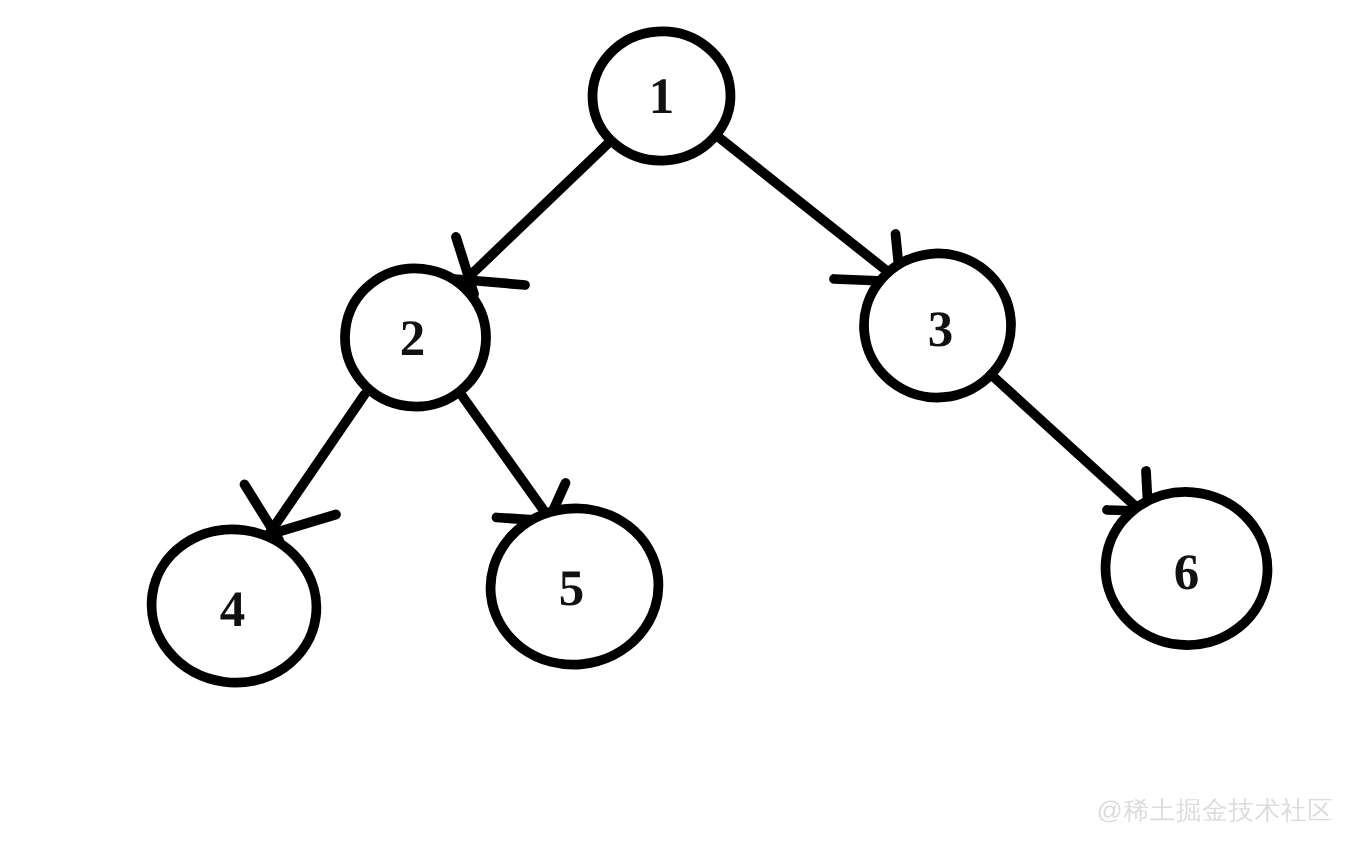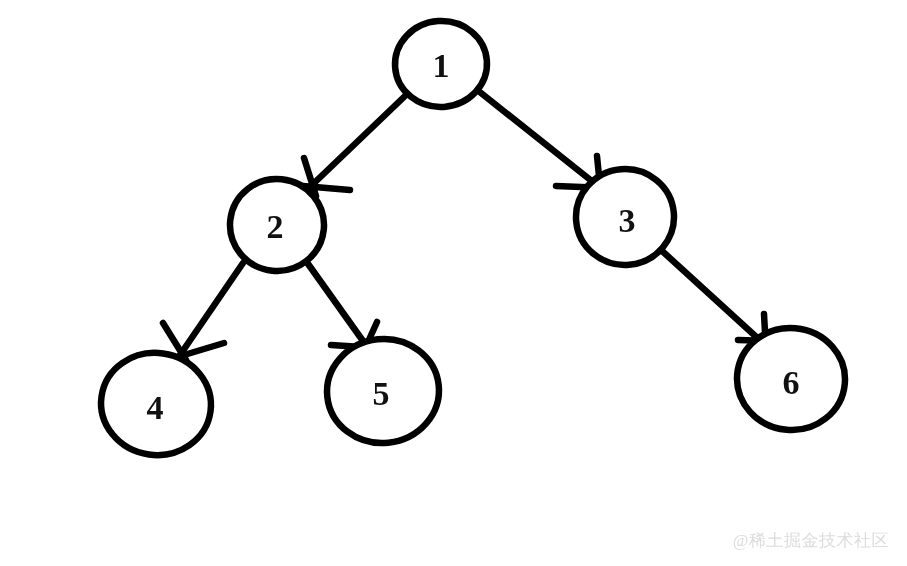--- a/index.html
+++ b/index.html
@@ -47,21 +47,21 @@
     stroke: #000000;
     stroke-width: 6.5;
     stroke-linecap: round;
     fill: none;
   }
   .watermark-text {
     position: absolute;
     right: 18px;
     bottom: 14px;
     color: #dcdcdc;
-    font-family: Liberation Serif, serif;
+    font-family: Liberation Sans, sans-serif;
     font-size: 17px;
     letter-spacing: 0.5px;
     white-space: nowrap;
     user-select: none;
   }
 </style>
 </head>
 <body>
 
 <svg id="diagram-canvas" viewBox="0 0 907 566" xmlns="http://www.w3.org/2000/svg">

